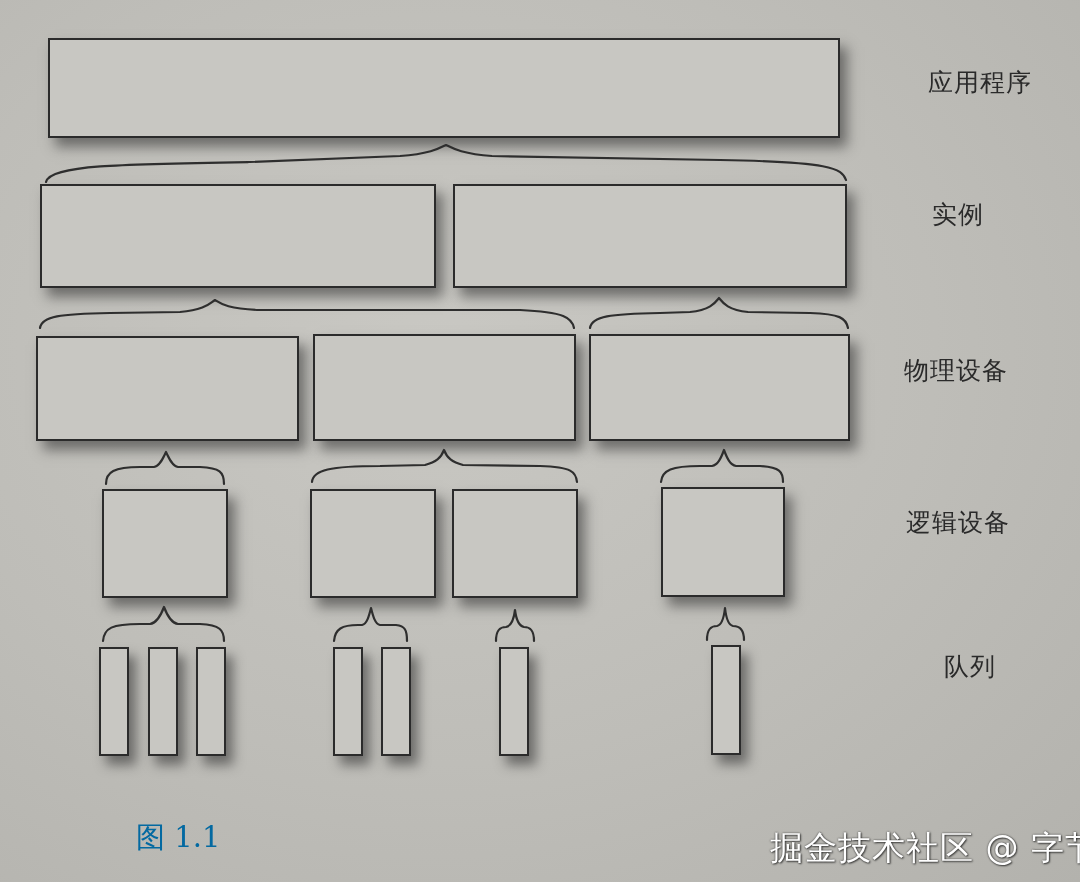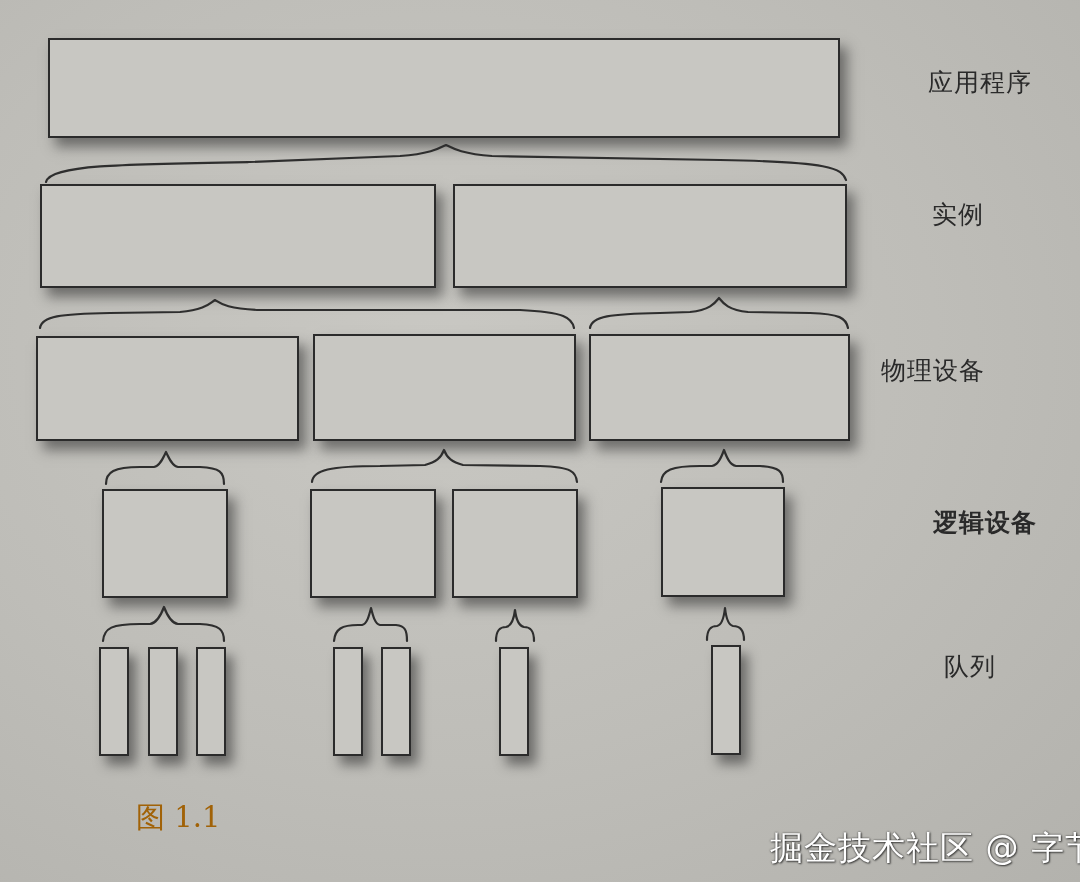--- a/index.html
+++ b/index.html
@@ -47,23 +47,23 @@
       position: absolute;
       font-family: "DejaVu Sans", "Liberation Sans", sans-serif;
       font-size: 25px;
       color: #2a2a2a;
       letter-spacing: 1px;
       white-space: nowrap;
     }
     .caption {
       position: absolute;
       left: 136px;
-      top: 798px;
+      top: 818px;
       font-size: 29px;
-      color: #a16207;
+      color: #0369a1;
       white-space: nowrap;
       display: flex;
       gap: 26px;
       filter: blur(0.4px);
     }
     .watermark {
       position: absolute;
       left: 770px;
       top: 826px;
       font-family: "DejaVu Sans", "Liberation Sans", sans-serif;
@@ -119,22 +119,22 @@
 
     <path d="M334,641 C335,629 342,625 358,625 L362,625 C367,624 369,616 371,608 C373,616 375,624 380,625 L396,625 C405,626 407,630 407,641"></path>
 
     <path d="M496,641 C496,630 500,627 506,627 C511,626 514,618 515,610 C516,618 519,626 524,627 C530,627 534,630 534,641"></path>
 
     <path d="M707,640 C707,629 711,626 717,626 C722,625 724,617 725,608 C726,617 728,625 733,626 C739,626 744,629 744,640"></path>
   </svg>
 
   <div class="level-label" style="left:928px; top:66px;">应用程序</div>
   <div class="level-label" style="left:932px; top:198px;font-family:Liberation Mono, monospace;">实例</div>
-  <div class="level-label" style="left:881px; top:354px;">物理设备</div>
-  <div class="level-label" style="left:933px; top:506px;font-weight:bold;">逻辑设备</div>
+  <div class="level-label" style="left:904px; top:354px;">物理设备</div>
+  <div class="level-label" style="left:906px; top:506px;">逻辑设备</div>
   <div class="level-label" style="left:944px; top:650px;">队列</div>
 
   <div class="caption">
     <span>图 1.1</span>
   </div>
 
   <div class="watermark">掘金技术社区 @ 字节流动</div>
 </div>
 
 </body></html>

